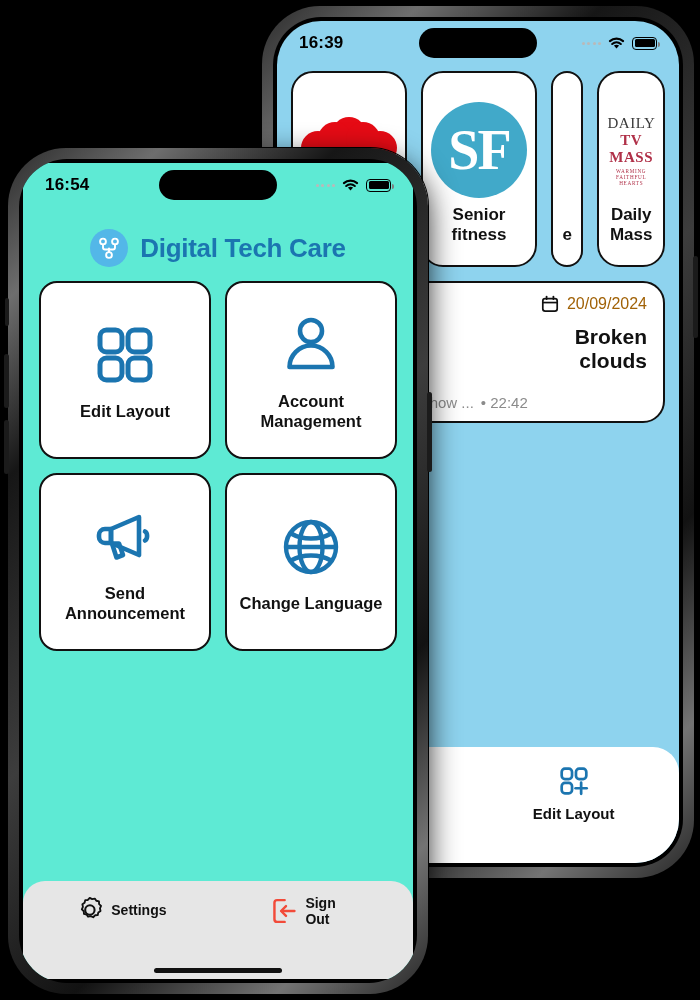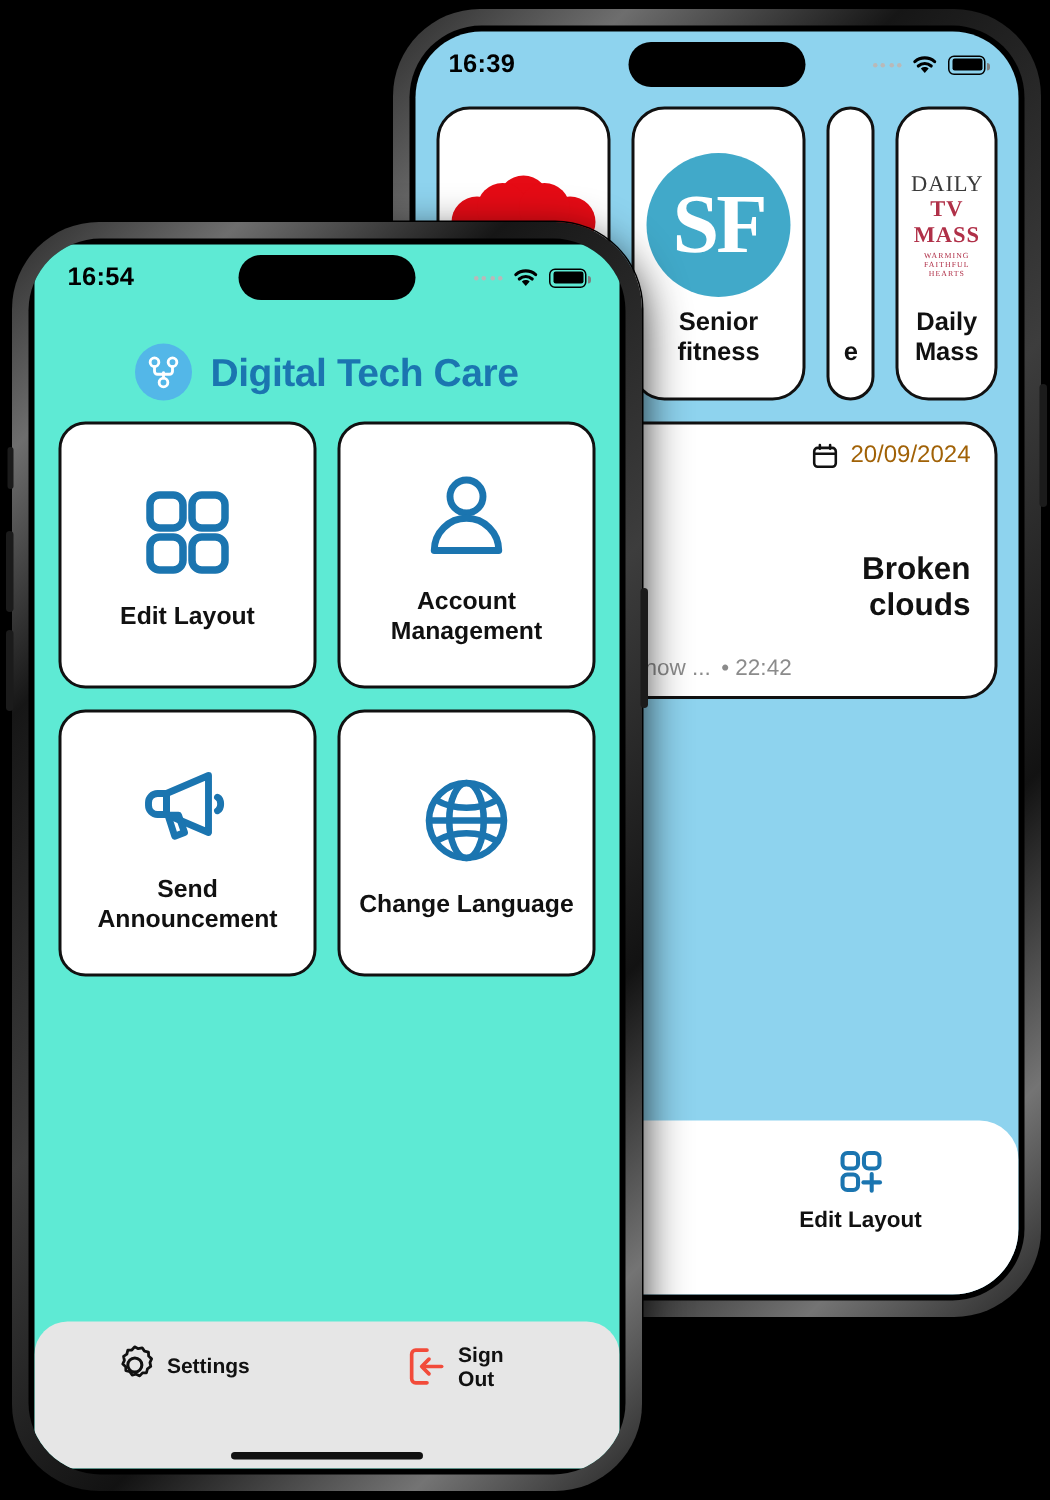--- a/index.html
+++ b/index.html
@@ -137,21 +137,21 @@
   .bcard-label{font-size:17px;font-weight:bold;color:#111;text-align:center;}
 
   .info-card{
     margin:14px 14px 0 14px;background:#fff;border:2.6px solid #111;border-radius:22px;
     padding:12px 16px 10px 16px;box-sizing:border-box;
   }
   .info-date{display:flex;align-items:center;justify-content:flex-end;gap:8px;font-size:16px;color:#a16207;}
   .weather-row{display:flex;align-items:flex-start;justify-content:space-between;margin-top:12px;}
   .w-left .w-temp{font-size:23px;font-weight:bold;color:#111;}
   .w-left .w-hl{font-size:15px;color:#3b3b3b;margin-top:5px;}
-  .w-right{font-size:21px;font-weight:bold;color:#111;text-align:right;line-height:1.16;max-width:110px;margin-top:43px;}
+  .w-right{font-size:21px;font-weight:bold;color:#111;text-align:right;line-height:1.16;max-width:110px;}
   .chat-row{
     display:flex;align-items:baseline;gap:7px;margin-top:20px;
     border-top:0;font-size:15px;white-space:nowrap;
   }
   .chat-name{font-weight:bold;color:#111;}
   .chat-msg{color:#8b8b8b;}
   .chat-time{color:#8b8b8b;}
 
   .btabbar{
     position:absolute;left:0;right:0;bottom:0;height:116px;background:#fff;

